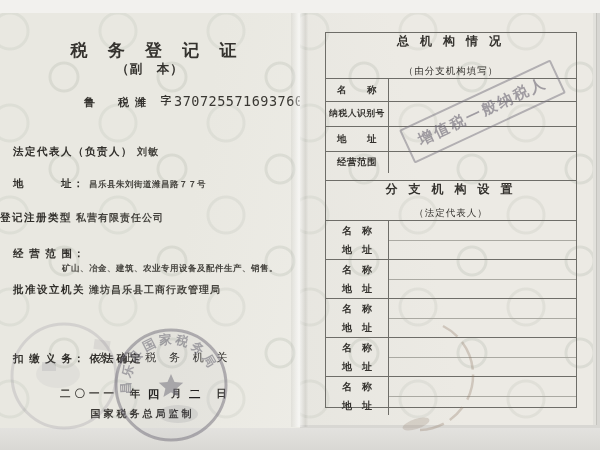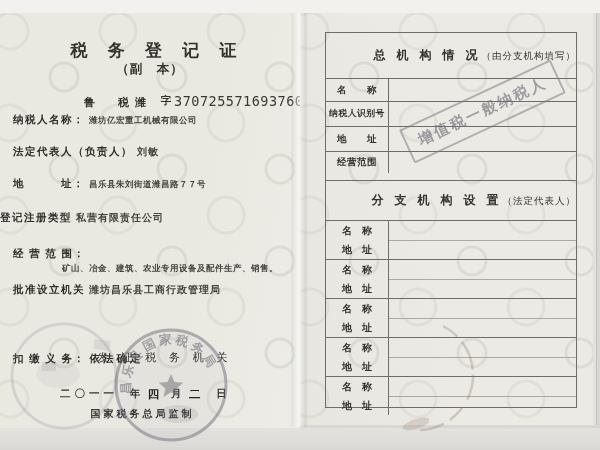--- a/index.html
+++ b/index.html
@@ -58,21 +58,21 @@
   .stamp-svg { position:absolute; pointer-events:none; }
   .vat-stamp { position:absolute; left:399px; top:93px; width:167px; height:37px;
     border:2.5px solid rgba(120,115,128,0.50); border-radius:2px;
     transform:rotate(-25deg); transform-origin:center;
     display:flex; align-items:center; justify-content:center;
     font-size:15px; font-weight:bold; letter-spacing:2.5px; color:rgba(112,107,120,0.62); }
 
   
   .tbl { position:absolute; left:325px; top:32px; width:252px; height:376px;
     border:1.5px solid #6e6d68; color:#34322e; }
-  .tbl-head { display:flex; flex-direction:row; align-items:center; justify-content:flex-end; }
+  .tbl-head { display:flex; flex-direction:column; align-items:center; justify-content:space-between; }
   .tbl-head-1 { height:45px; }
   .tbl-head-2 { height:40px; border-top:1px solid #6e6d68;margin-top:7px; }
   .tbl-head-title { font-size:12px; font-weight:bold; letter-spacing:4px; }
   .tbl-head-sub { font-size:9.5px; margin-top:2px; letter-spacing:1px; }
   .trow { display:flex; border-top:1px solid #6e6d68; }
   .trow-1 { height:23px; } .trow-2 { height:25px; } .trow-3 { height:25px; } .trow-4 { height:22px; }
   .tcell-label { width:63px; border-right:1px solid #6e6d68; display:flex; align-items:center; justify-content:center;
     font-size:9.5px; font-weight:bold; letter-spacing:0.5px; }
   .tcell-value { flex:1; }
   .pair { display:flex; border-top:1px solid #6e6d68; height:39px; }
@@ -93,24 +93,20 @@
     <div class="lp-el lp-title">税 务 登 记 证</div>
     <div class="lp-el lp-subtitle">（副　本）</div>
 
     <div class="lp-el lp-serial">
       <span class="serial-prefix">鲁　税潍</span>
       <span class="serial-zi">字</span>
       <span class="serial-number">370725571693760</span>
       <span class="serial-suffix">号</span>
     </div>
 
-    <div class="lp-el f-taxpayer">
-      <span class="field-label">纳税人名称：</span>
-      <span class="field-value v-small">潍坊亿宏重工机械有限公司</span>
-    </div>
 
     <div class="lp-el f-legalrep">
       <span class="field-label">法定代表人（负责人）</span>
       <span class="field-value v-mid">刘敏</span>
     </div>
 
     <div class="lp-el f-address">
       <span class="field-label">地　　　址：</span>
       <span class="field-value v-small">昌乐县朱刘街道潍昌路７７号</span>
     </div>

